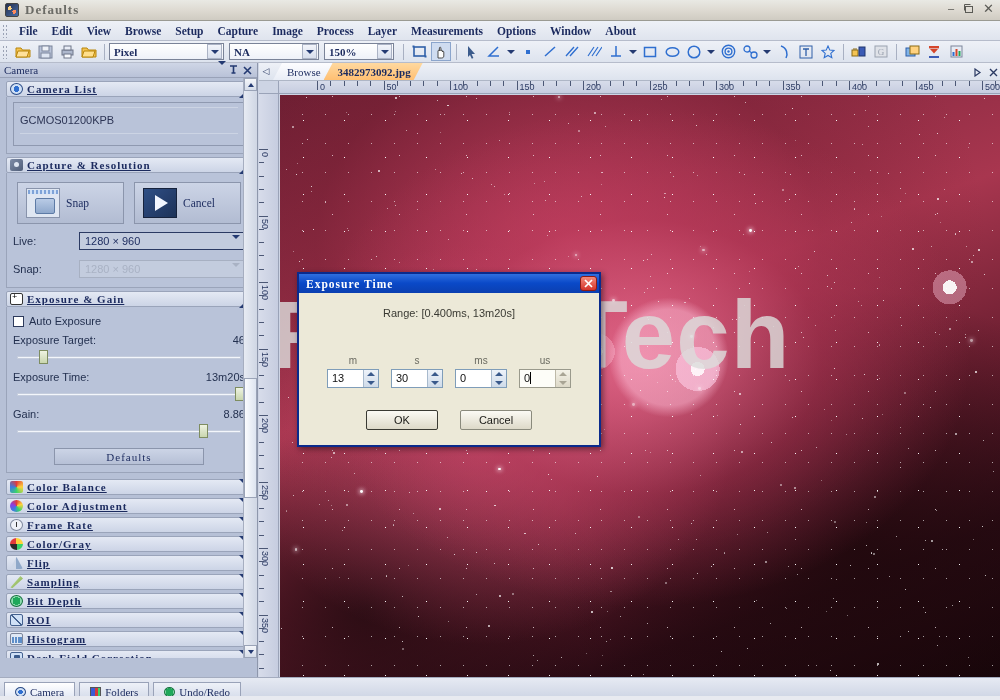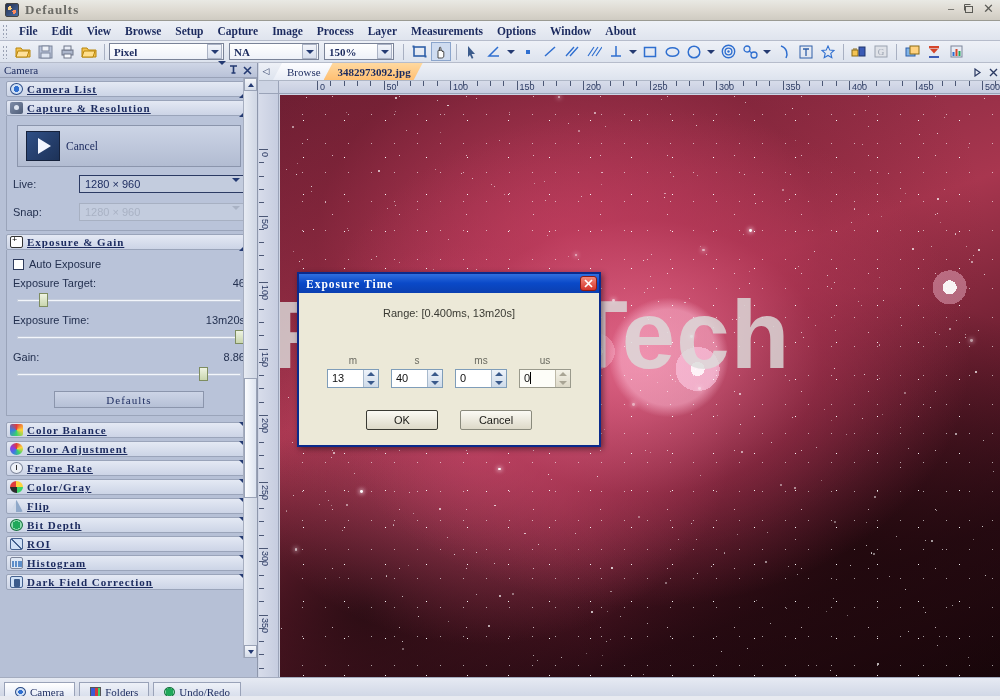--- a/index.html
+++ b/index.html
@@ -593,32 +593,43 @@
     <div class="panel-body">
 
       <div class="group">
         <div class="group-hdr">
           <span class="g-ico">
               <i class="gi gi-eye"></i>
             </span>
           <span class="g-label">Camera List</span>
           <span class="g-chev"><i class="tri-u" style="margin:0 auto"></i></span>
         </div>
+        <div class="group-box">
+          <div class="camlist">
+            <div class="hr"></div>
+            <div>GCMOS01200KPB</div>
+            <div class="hr2"></div>
+          </div>
+        </div>
       </div>
 
       <div class="group">
         <div class="group-hdr">
           <span class="g-ico">
               <i class="gi gi-cam"></i>
             </span>
           <span class="g-label">Capture &amp; Resolution</span>
           <span class="g-chev"><i class="tri-u" style="margin:0 auto"></i></span>
         </div>
         <div class="group-box">
           <div class="bigbtns">
+            <div class="bigbtn">
+              <span class="snap-ico"></span>
+              <span>Snap</span>
+            </div>
             <div class="bigbtn">
               <span class="rec-ico">
                   <i></i>
                 </span>
               <span>Cancel</span>
             </div>
           </div>
           <div class="row">
             <span class="lbl">Live:</span>
             <span class="selbox">
@@ -708,20 +719,27 @@
               <i class="gi gi-cg"></i>
             </span>
           <span class="g-label">Color/Gray</span>
           <span class="g-chev"><i class="tri-d" style="margin:0 auto"></i></span>
         </div>
         <div class="group-hdr">
           <span class="g-ico">
               <i class="gi gi-flip"></i>
             </span>
           <span class="g-label">Flip</span>
+          <span class="g-chev"><i class="tri-d" style="margin:0 auto"></i></span>
+        </div>
+        <div class="group-hdr">
+          <span class="g-ico">
+              <i class="gi gi-samp"></i>
+            </span>
+          <span class="g-label">Sampling</span>
           <span class="g-chev"><i class="tri-d" style="margin:0 auto"></i></span>
         </div>
         <div class="group-hdr">
           <span class="g-ico">
               <i class="gi gi-bd"></i>
             </span>
           <span class="g-label">Bit Depth</span>
           <span class="g-chev"><i class="tri-d" style="margin:0 auto"></i></span>
         </div>
         <div class="group-hdr">
@@ -1256,21 +1274,21 @@
             <span class="sv">13</span>
             <span class="sbtns">
               <i class="tri-u" style="border-width:0 4px 4px 4px;border-bottom-color:#3a5a8c"></i>
               <i class="tri-d" style="border-width:4px 4px 0 4px;border-top-color:#3a5a8c"></i>
             </span>
           </div>
         </div>
         <div class="spin-cell">
           <div class="spin-lbl">s</div>
           <div class="spin">
-            <span class="sv">40</span>
+            <span class="sv">30</span>
             <span class="sbtns">
               <i class="tri-u" style="border-width:0 4px 4px 4px;border-bottom-color:#3a5a8c"></i>
               <i class="tri-d" style="border-width:4px 4px 0 4px;border-top-color:#3a5a8c"></i>
             </span>
           </div>
         </div>
         <div class="spin-cell">
           <div class="spin-lbl">ms</div>
           <div class="spin">
             <span class="sv">0</span>

